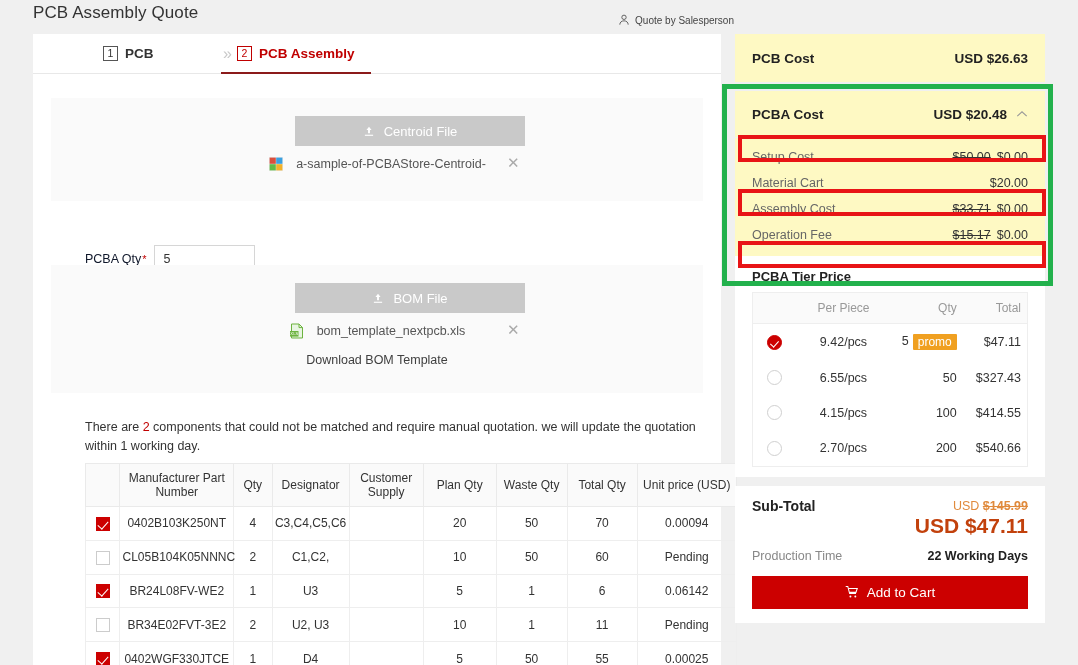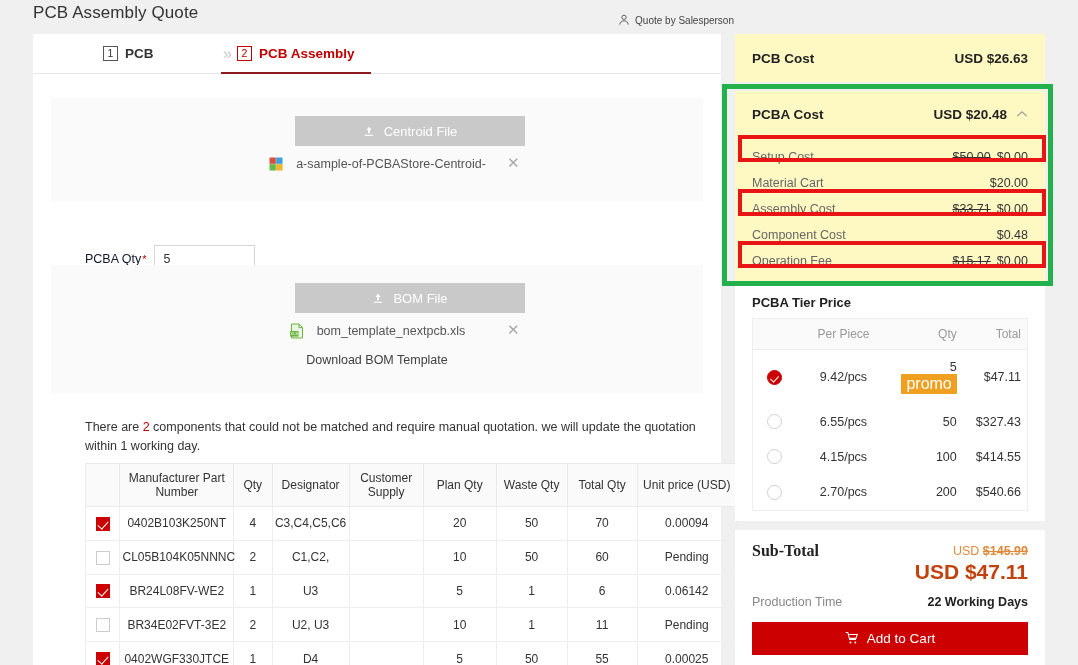--- a/index.html
+++ b/index.html
@@ -184,27 +184,27 @@
     vertical-align:middle;
   }
   .radio.on { background:#cc0000; border-color:#cc0000; }
   .radio.on::after {
     content:""; position:absolute; left:3.5px; top:3px;
     width:4px; height:7px; border:solid #fff; border-width:0 1.6px 1.6px 0;
     transform: rotate(42deg);
   }
   .promo {
     display:inline-block; background:#f0a020; color:#fff;
-    font-size: 16px; padding: 1px 5px; margin-left: 4px;
+    font-size: 12px; padding: 1px 5px; margin-left: 4px;
     vertical-align: middle; border-radius:1px;
   }
 
   .total-sec { background:#fff; margin-top: 9px; padding: 12px 17px 14px 17px; }
   .subtotal-row { display:flex; align-items:center; justify-content:space-between; }
-  .subtotal-lbl { font-size: 16px; font-weight:bold; color:#222;font-family:Liberation Serif, serif; }
+  .subtotal-lbl { font-size: 14px; font-weight:bold; color:#222; }
   .subtotal-old { font-size: 12.5px; color:#e08a3c; }
   .subtotal-old .amt { text-decoration: line-through; font-weight:bold; }
   .grand { text-align:right; font-size: 21px; font-weight:bold; color:#c2410c; }
   .prod-row {
     display:flex; align-items:center; justify-content:space-between;
     margin-top: 11px; font-size: 12.5px; gap: 24px;
   }
   .prod-lbl { color:#888; }
   .prod-val { color:#222; font-weight:bold; }
   .cart-btn {
@@ -429,24 +429,20 @@
           </div>
           <div class="cost-row">
             <span>Material Cart</span>
             <span><span class="cost-val">$20.00</span></span>
           </div>
           <div class="cost-row">
             <span>Assembly Cost</span>
             <span><span class="cost-old">$33.71</span><span class="cost-val">$0.00</span></span>
           </div>
           <div class="cost-row">
-            <span>Component Cost</span>
-            <span><span class="cost-val">$0.48</span></span>
-          </div>
-          <div class="cost-row">
             <span>Operation Fee</span>
             <span><span class="cost-old">$15.17</span><span class="cost-val">$0.00</span></span>
           </div>
         </div>
     </div>
 
     <div class="tier-sec">
       <div class="tier-title">PCBA Tier Price</div>
       <table class="tier-table">
         <thead>

